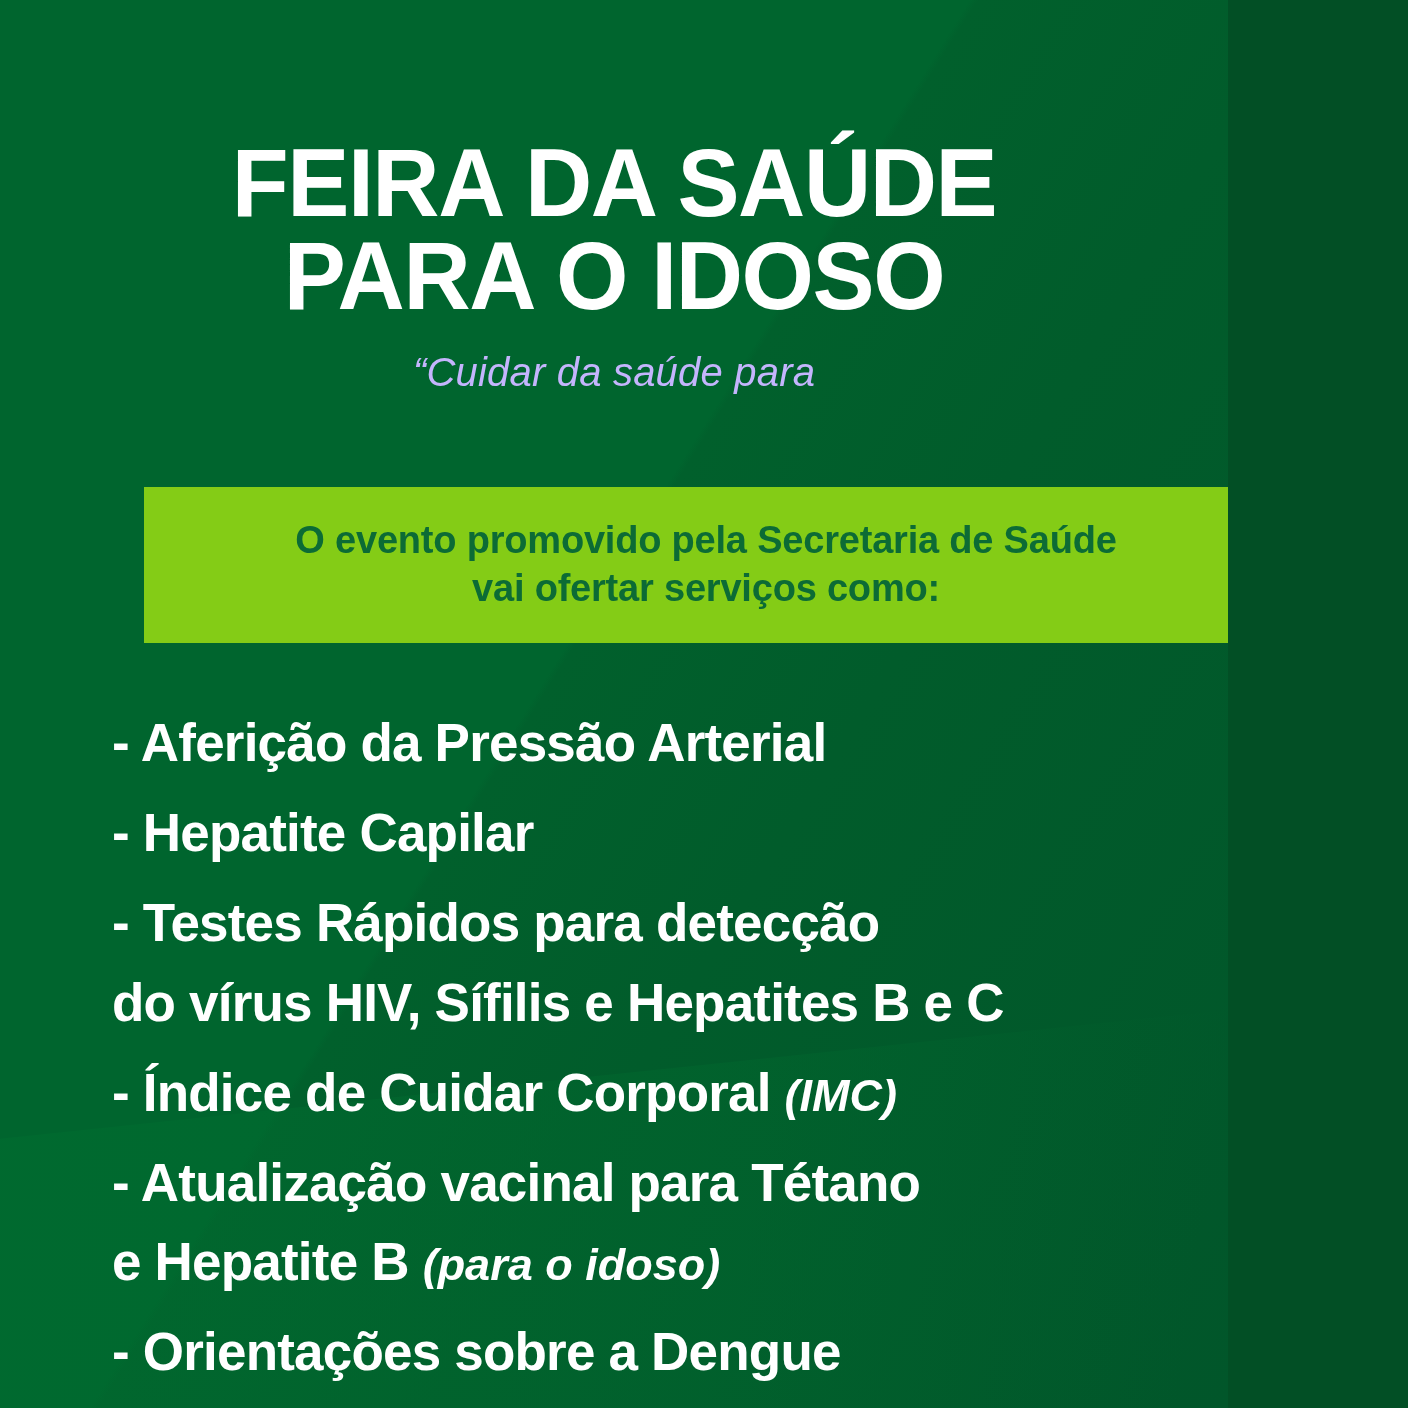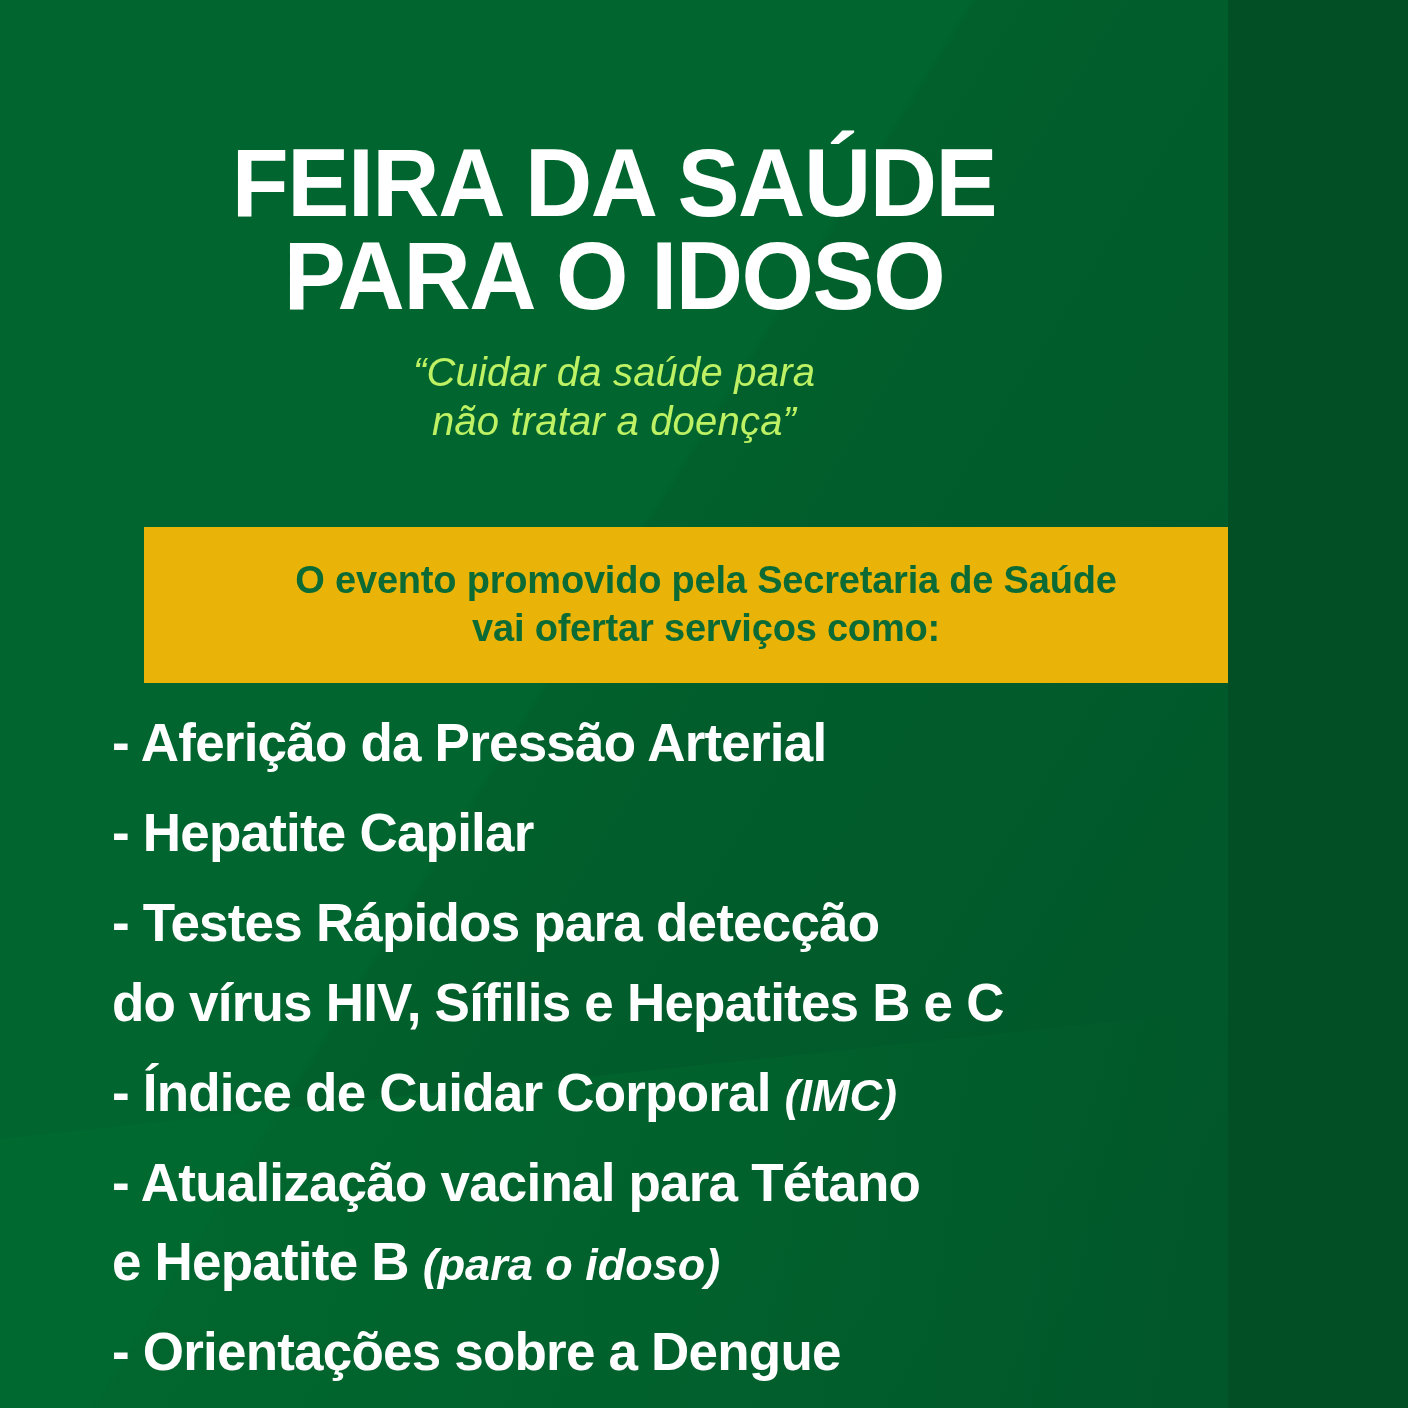--- a/index.html
+++ b/index.html
@@ -72,38 +72,37 @@
   }
 
   
   .quote-block {
     margin-top: 26px;
     text-align: center;
     font-style: italic;
     font-weight: 300;
     font-size: 40px;
     line-height: 1.22;
-    color: #bef264;
+    color: #c4b5fd;
     letter-spacing: 0.2px;
   }
   .quote-line { display: block; }
 
   
   .banner {
     position: absolute;
     left: 144px;
     top: 487px;
     width: 1124px;
     height: 156px;
-    background: #eab308;
+    background: #84cc16;
     display: flex;
     align-items: center;
     justify-content: center;
     box-sizing: border-box;
-    margin-top: 40px;
   }
   .banner-text {
     text-align: center;
     color: #0c6b35;
     font-weight: 800;
     font-size: 38px;
     line-height: 1.26;
     letter-spacing: -0.2px;
     padding: 0 18px;
   }
@@ -141,21 +140,20 @@
 
   <div class="content">
 
     <div class="title-block">
       <span class="title-line">FEIRA DA SAÚDE</span>
       <span class="title-line">PARA O IDOSO</span>
     </div>
 
     <div class="quote-block">
       <span class="quote-line">“Cuidar da saúde para</span>
-      <span class="quote-line">não tratar a doença”</span>
     </div>
 
     <div class="banner">
       <div class="banner-text">
         <span class="banner-line">O evento promovido pela Secretaria de Saúde</span>
         <span class="banner-line">vai ofertar serviços como:</span>
       </div>
     </div>
 
     <div class="services">

